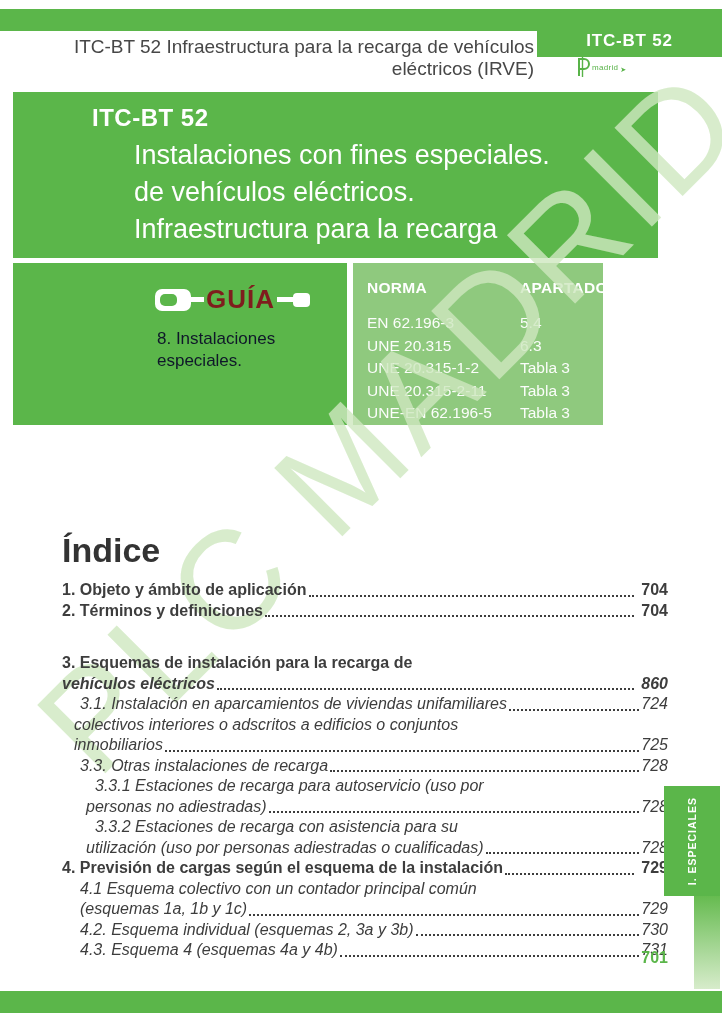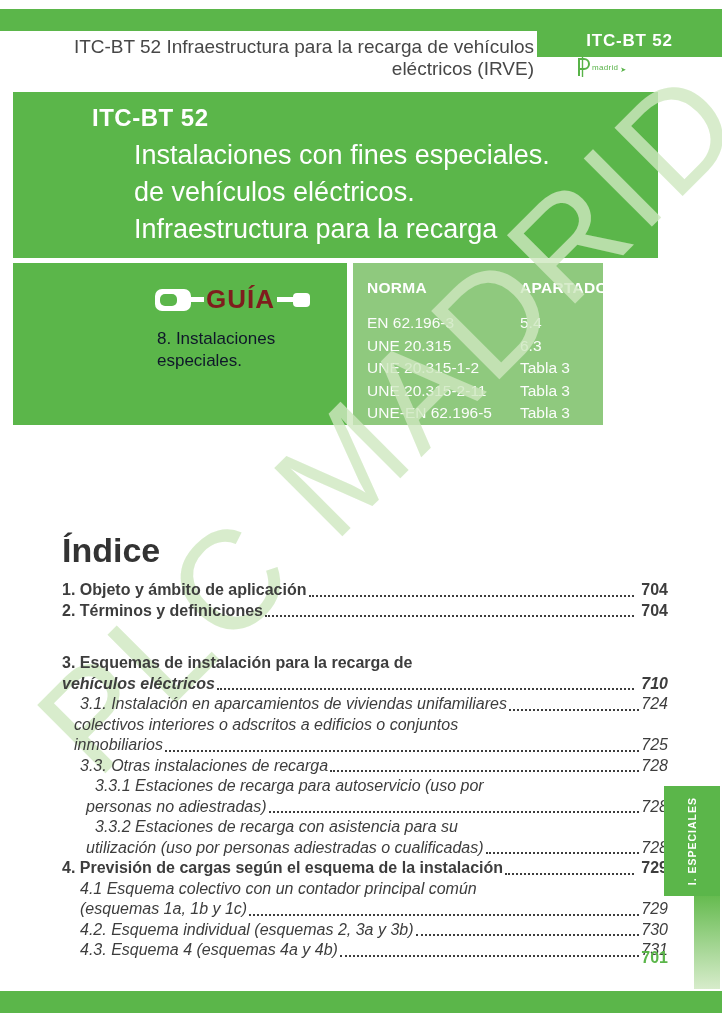--- a/index.html
+++ b/index.html
@@ -158,21 +158,21 @@
             <span>2. Términos y definiciones</span>
             <span class="dots"></span>
             <span>704</span>
           </div>
         </div>
         <div class="toc-entry bold">
           <div class="toc-line" style="padding-left: 0px; margin-top: 32px;"><span>3. Esquemas de instalación para la recarga de</span></div>
           <div class="toc-line toc-flex" style="padding-left: 0px; font-style: italic;">
             <span>vehículos eléctricos</span>
             <span class="dots"></span>
-            <span>710</span>
+            <span>860</span>
           </div>
         </div>
         <div class="toc-entry italic">
           <div class="toc-line toc-flex" style="padding-left: 18px;">
             <span>3.1. Instalación en aparcamientos de viviendas unifamiliares</span>
             <span class="dots"></span>
             <span>724</span>
           </div>
         </div>
         <div class="toc-entry italic">

